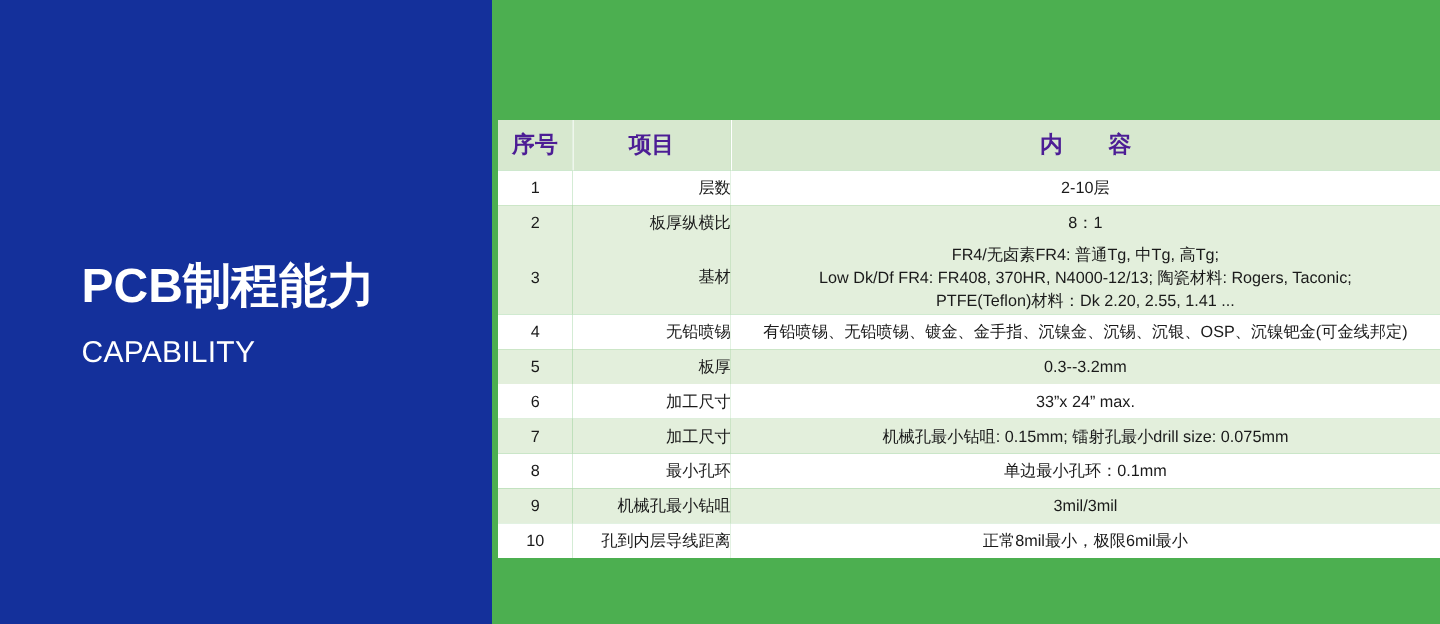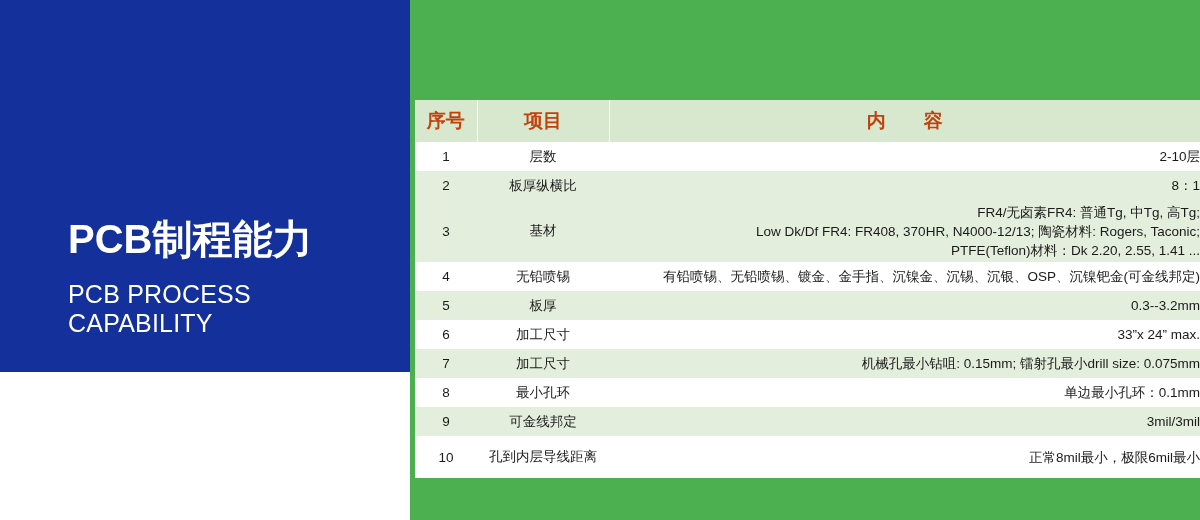--- a/index.html
+++ b/index.html
@@ -15,21 +15,21 @@
   }
   .page {
     position: relative;
     width: 1200px;
     height: 520px;
     display: flex;
   }
   
   .left-panel {
     width: 410px;
-    height: 372px;
+    height: 520px;
     background: #14309b;
     position: relative;
     flex: 0 0 410px;
   }
   .title-block {
     position: absolute;
     left: 68px;
     top: 216px;
     width: 330px;
   }
@@ -65,21 +65,21 @@
     border-collapse: collapse;
     width: 785px;
     table-layout: fixed;
   }
   table.spec col.c1 { width: 62px; }
   table.spec col.c2 { width: 132px; }
   table.spec col.c3 { width: 591px; }
 
   table.spec th {
     background: #d7e8cf;
-    color: #c2410c;
+    color: #4c1d95;
     font-size: 19px;
     font-weight: bold;
     height: 42px;
     text-align: center;
     vertical-align: middle;
     border: none;
     padding: 0;
   }
   table.spec th.hdr-sep {
     border-right: 1px solid #ffffff;
@@ -92,57 +92,56 @@
     border: none;
   }
   tr.row-odd td { background: #ffffff; }
   tr.row-even td { background: #e3efdc; }
 
   td.col-no {
     text-align: center;
     font-size: 13.5px;
   }
   td.col-item {
+    text-align: right;
+    padding-left: 10px;
+    font-size: 13.5px;
+  }
+  td.col-content {
     text-align: center;
-    padding-left: 10px;
-    font-size: 13.5px;
-  }
-  td.col-content {
-    text-align: right;
     padding-left: 12px;
     font-size: 13.5px;
     line-height: 19px;
   }
   tr.r1 td { height: 29px; }
   tr.r2 td { height: 29px; }
   tr.r3 td { height: 62px; }
   tr.r4 td { height: 29px; }
   tr.r5 td { height: 29px; }
   tr.r6 td { height: 29px; }
   tr.r7 td { height: 29px; }
   tr.r8 td { height: 29px; }
   tr.r9 td { height: 29px; }
-  tr.r10 td { height: 42px; }
+  tr.r10 td { height: 29px; }
 
   .content-line { display: block; white-space: nowrap; }
   .nowrap-overflow {
     white-space: nowrap;
     margin-top: 12px;
   }
 </style>
 </head>
 <body>
 
 <div class="page">
 
   <div class="left-panel">
     <div class="title-block">
       <div class="title-cn">PCB制程能力</div>
       <div class="title-en">
-        <div>PCB PROCESS</div>
         <div>CAPABILITY</div>
       </div>
     </div>
   </div>
 
   <div class="right-panel">
     <div class="table-wrap">
       <table class="spec">
         <colgroup>
           <col class="c1">
@@ -210,21 +209,21 @@
           </tr>
           <tr class="row-odd r8">
             <td class="col-no">8</td>
             <td class="col-item">最小孔环</td>
             <td class="col-content">
               <span class="content-line">单边最小孔环：0.1mm</span>
             </td>
           </tr>
           <tr class="row-even r9">
             <td class="col-no">9</td>
-            <td class="col-item">可金线邦定</td>
+            <td class="col-item">机械孔最小钻咀</td>
             <td class="col-content">
               <span class="content-line">3mil/3mil</span>
             </td>
           </tr>
           <tr class="row-odd r10">
             <td class="col-no">10</td>
             <td class="col-item">孔到内层导线距离</td>
             <td class="col-content">
               <span class="content-line">正常8mil最小，极限6mil最小</span>
             </td>

